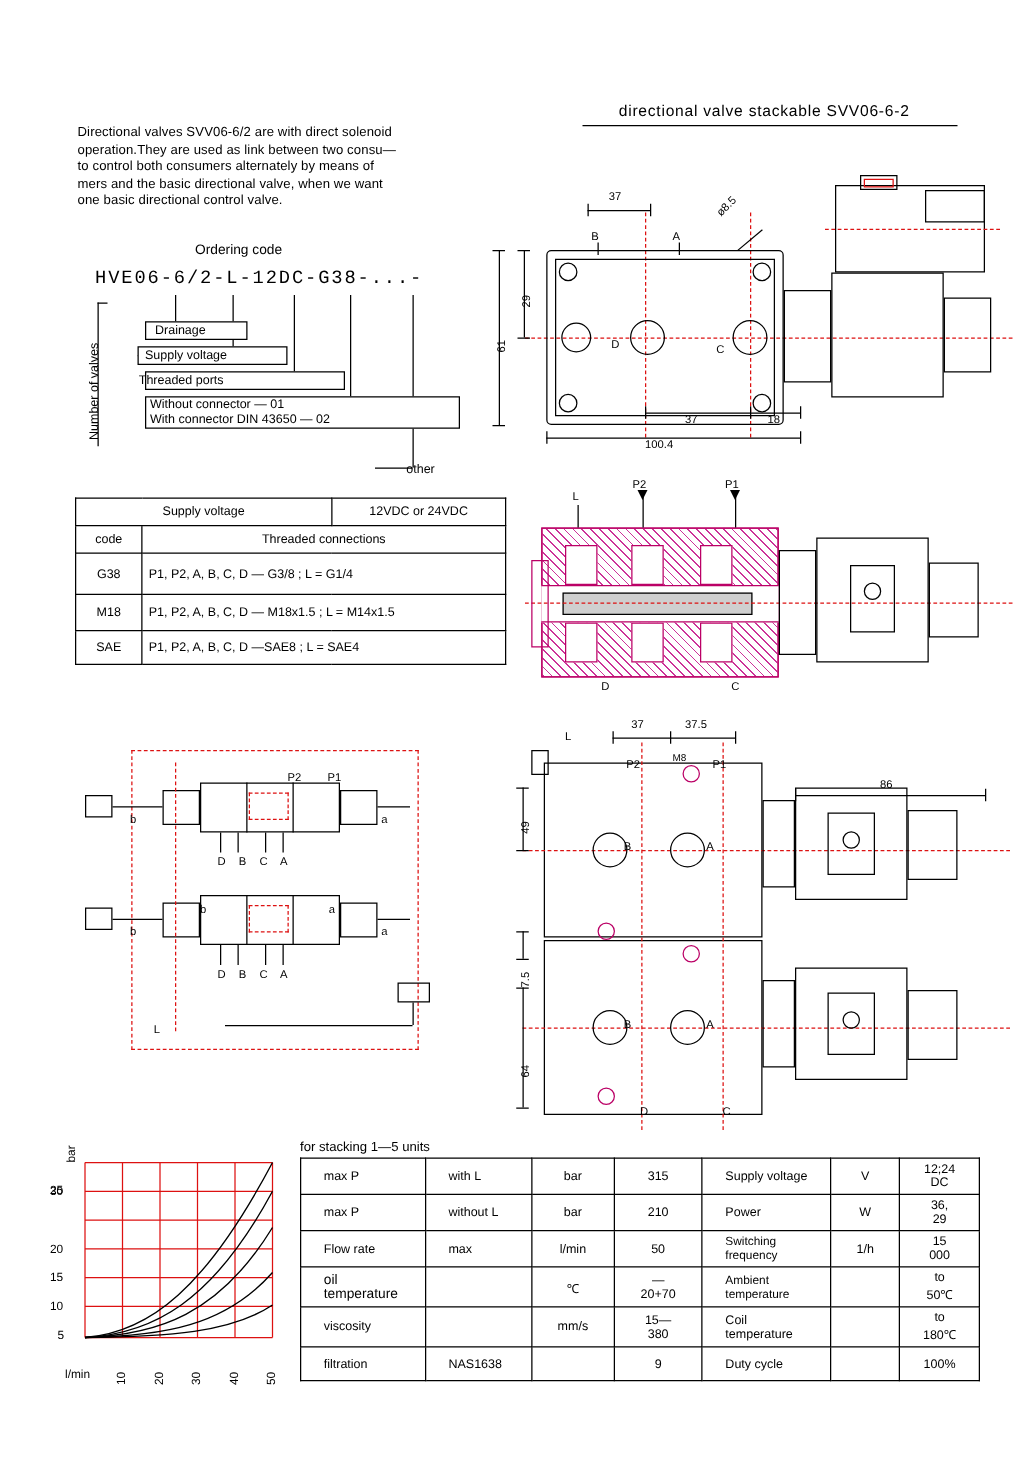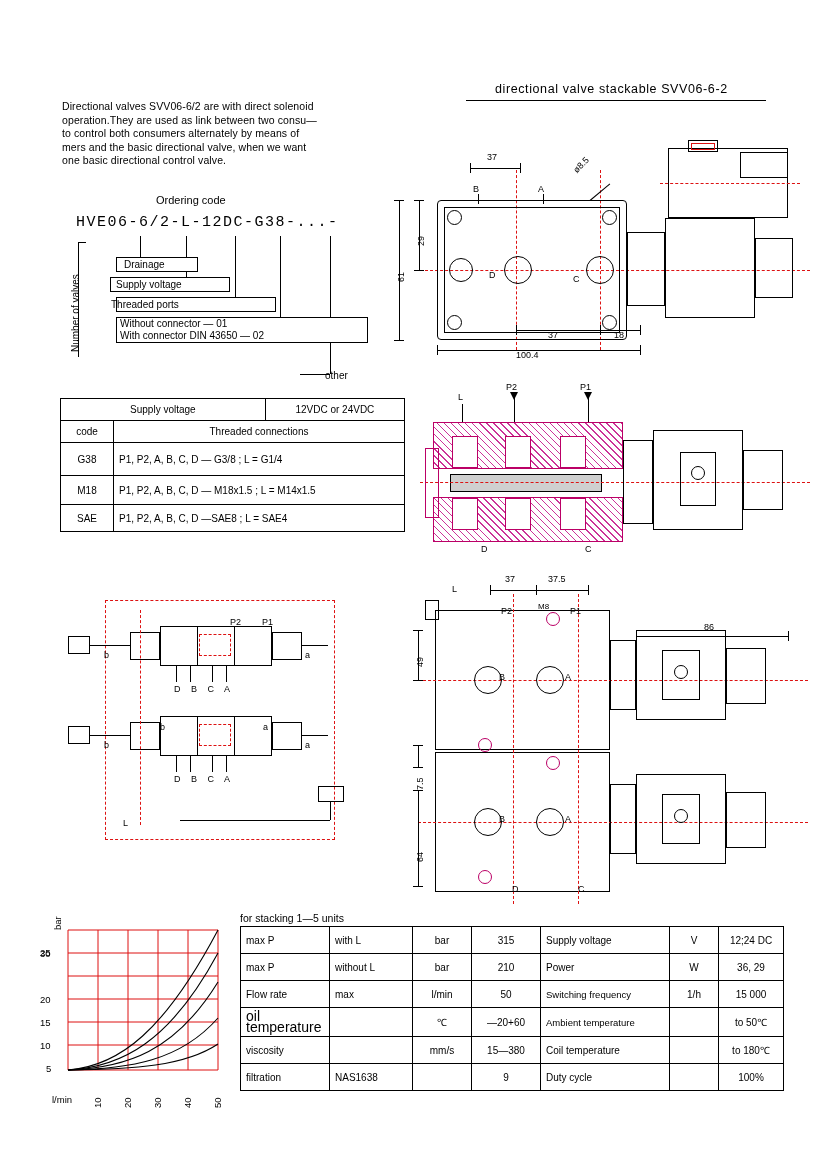--- a/index.html
+++ b/index.html
@@ -33,21 +33,21 @@
   
   #ordering-code{font-size:15px;letter-spacing:1.5px;}
   .oc-item{position:absolute;font-size:10px;}
   .oc-box{position:absolute;border:1px solid #000;height:15px;box-sizing:border-box;background:#fff;}
 
   
   table{border-collapse:collapse;}
   .t1{position:absolute;font-size:10px;}
   .t1 td{border:1px solid #000;padding:2px 5px;height:17px;vertical-align:middle;}
   .t2{position:absolute;font-size:10px;}
-  .t2 td{border:1px solid #000;padding:3px 5px;height:20px;vertical-align:middle;margin-top:15px;}
+  .t2 td{border:1px solid #000;padding:3px 18px;height:20px;vertical-align:middle;margin-top:15px;}
   .ctr{text-align:center;}
 
   
   .chart-axis-lbl{position:absolute;font-size:9.5px;}
   .rot90b{transform:rotate(-90deg);transform-origin:0 0;white-space:nowrap;}
 
   .hatch{
     background-image:repeating-linear-gradient(45deg, #c39 0 1px, transparent 1px 5px);
   }
   .dimline{position:absolute;height:0;border-top:1px solid #000;}
@@ -422,24 +422,24 @@
     <tr>
       <td>Flow rate</td>
       <td>max</td>
       <td class="ctr">l/min</td>
       <td class="ctr">50</td>
       <td style="font-size:9.5px;line-height:11px;">Switching frequency</td>
       <td class="ctr">1/h</td>
       <td class="ctr">15 000</td>
     </tr>
     <tr>
-      <td style="font-size:14px;line-height:11px;">oil temperature</td>
+      <td style="font-size:11px;line-height:11px;">oil temperature</td>
       <td></td>
       <td class="ctr">℃</td>
-      <td class="ctr">—20+60</td>
+      <td class="ctr">—20+70</td>
       <td style="font-size:9.5px;line-height:11px;">Ambient temperature</td>
       <td class="ctr"></td>
       <td class="ctr">to 50℃</td>
     </tr>
     <tr>
       <td>viscosity</td>
       <td></td>
       <td class="ctr">mm/s</td>
       <td class="ctr">15—380</td>
       <td>Coil  temperature</td>

